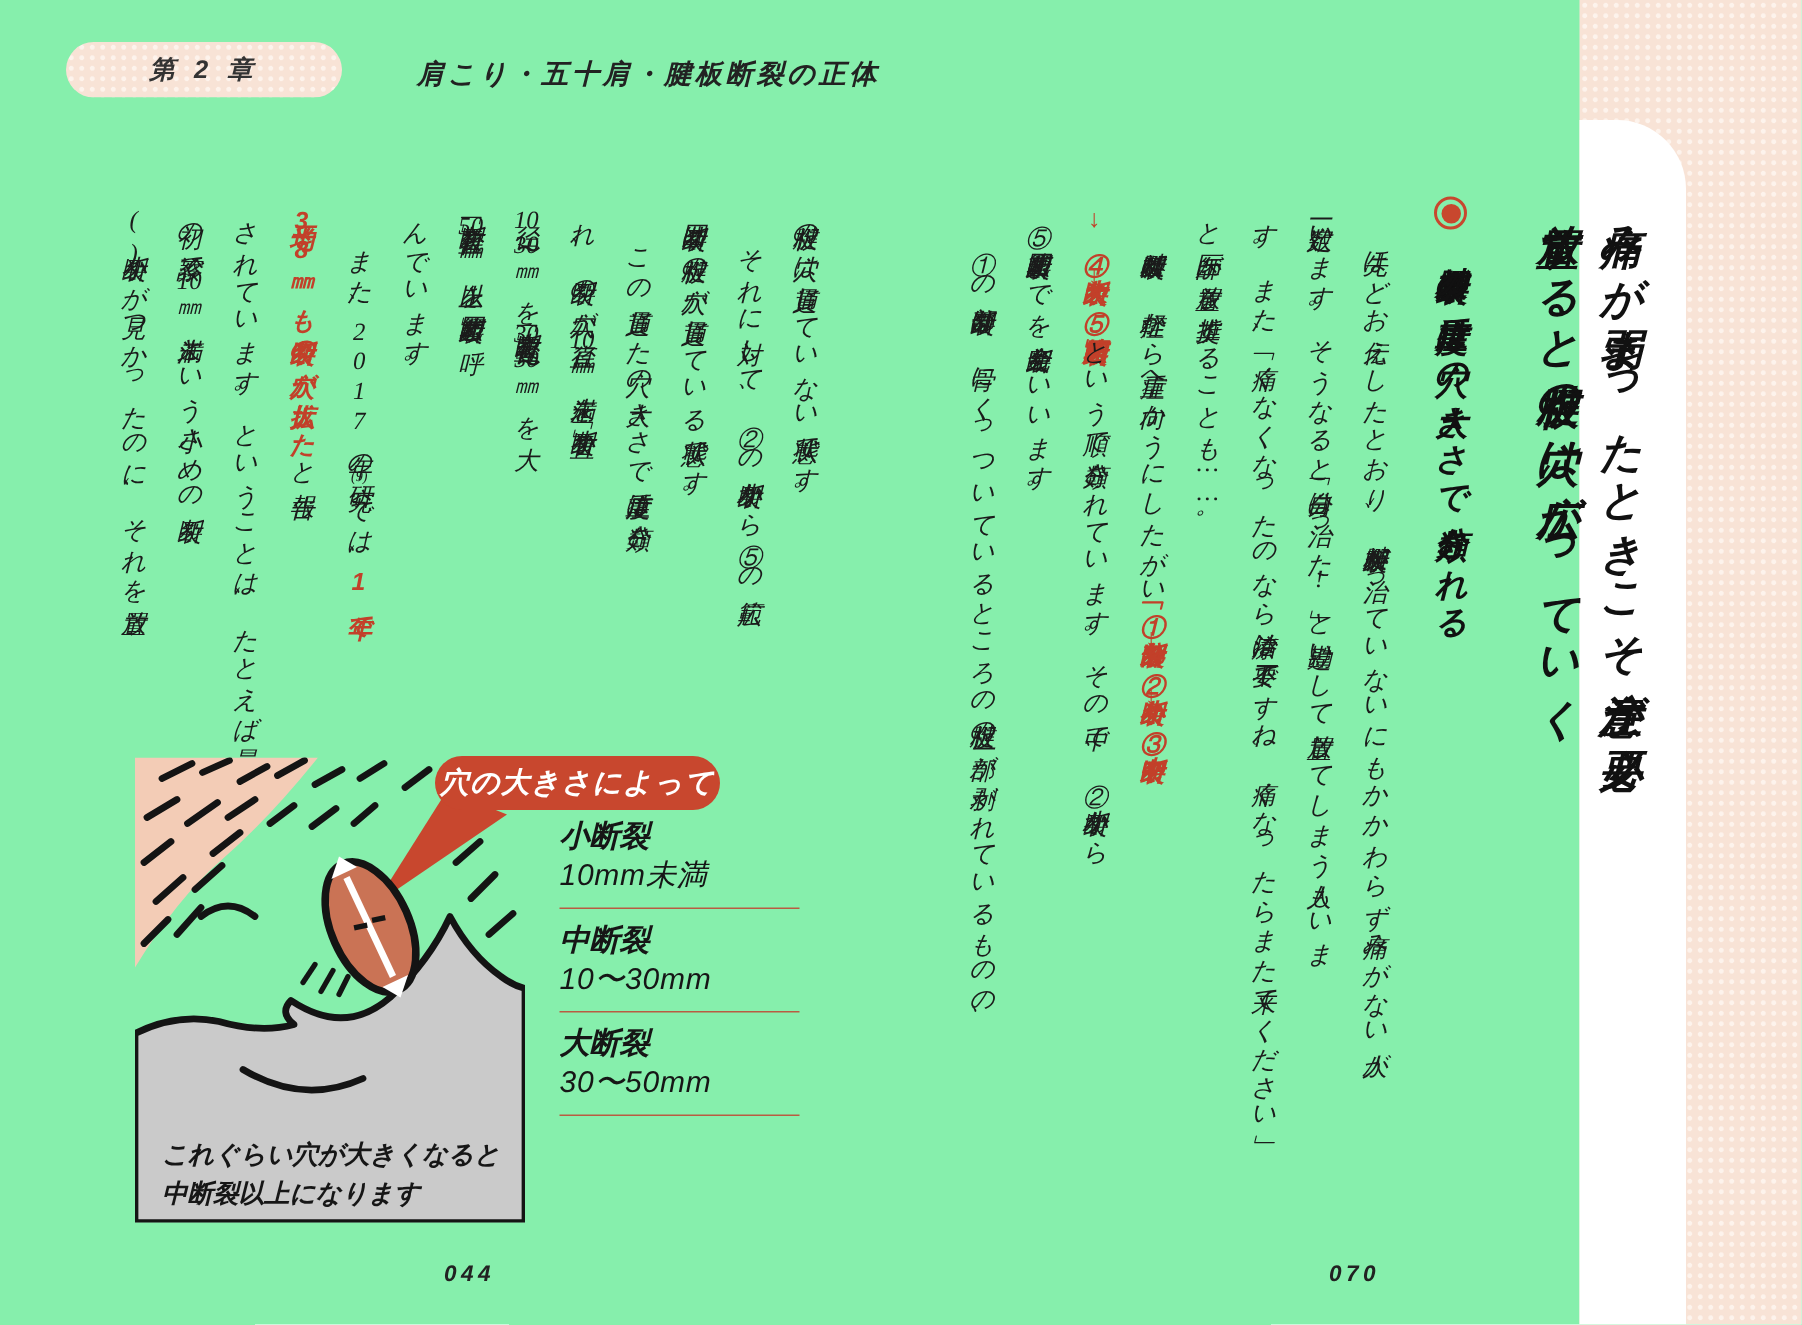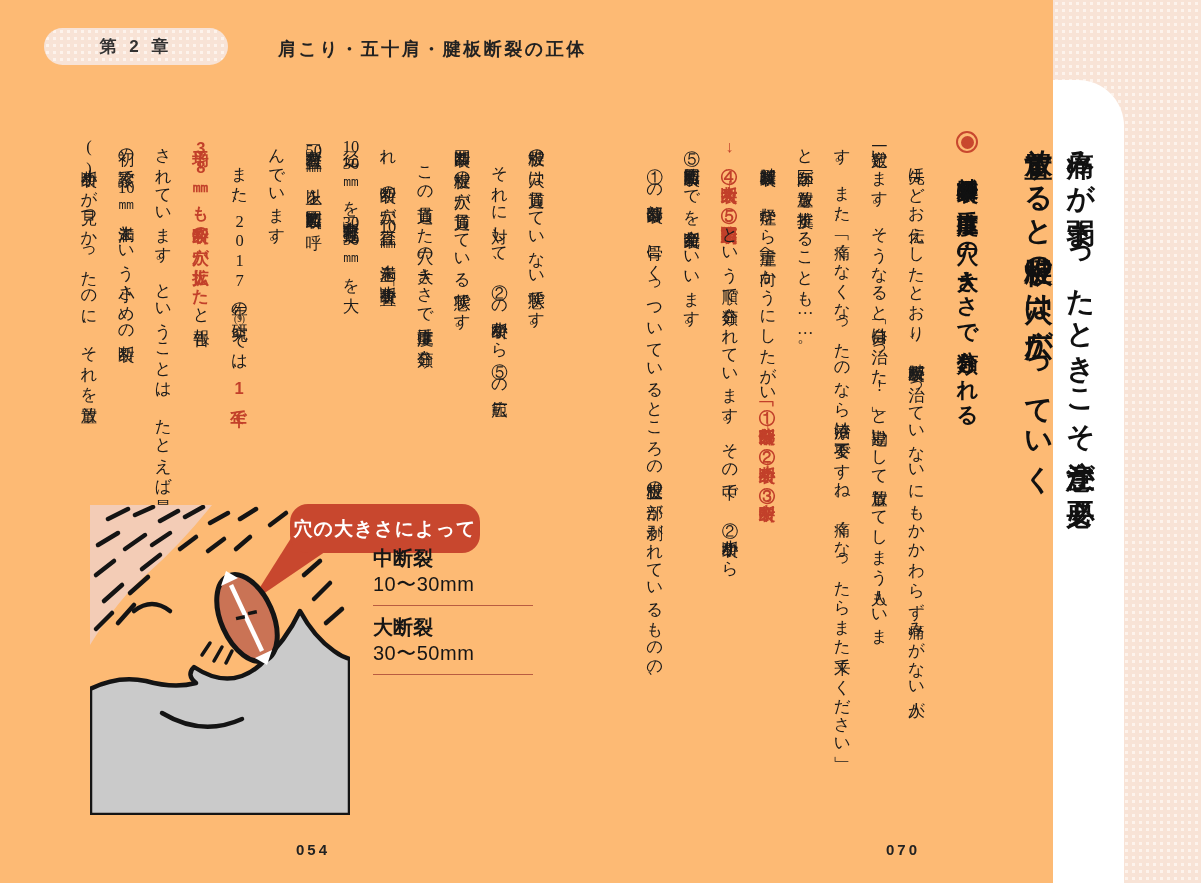--- a/index.html
+++ b/index.html
@@ -1,17 +1,17 @@
 <!DOCTYPE html>
 <html><head>
 <meta charset="utf-8">
 <style>
   html,body{margin:0;padding:0;background:#ffffff;}
-  #page{position:relative;width:1201px;height:883px;background:#fdba74;overflow:hidden;
-        font-family:"Liberation Sans",sans-serif;color:#1b1b1b;}
+  #page{position:relative;width:1201px;height:883px;background:#86efac;overflow:hidden;
+        font-family:"Liberation Sans",sans-serif;color:#1b1b1b;font-style:italic;}
 
   
   .pattern{background-color:#f8e3d6;
     background-image:radial-gradient(#fdf3ec 1.5px, rgba(0,0,0,0) 1.6px);
     background-size:7px 7px;}
 
   
   #side-band{position:absolute;left:1053px;top:0;width:148px;height:883px;}
   #side-tab{position:absolute;left:1053px;top:80px;width:71px;height:803px;
     background:#ffffff;border-top-right-radius:46px;}
@@ -42,21 +42,21 @@
     border-radius:50%;padding:2.5px;background:#c8472e;background-clip:content-box;
     margin-bottom:7px;}
 
   
   .bodytext{position:absolute;top:137px;font-size:16.5px;letter-spacing:0.8px;
     line-height:2.25;color:#1b1b1b;font-family:"Liberation Serif",serif;}
   #body-070{right:266px;}
   #body-071{right:646px;}
 
   
-  #fig-balloon{position:absolute;left:290px;top:504px;width:190px;height:49px;
+  #fig-balloon{position:absolute;left:290px;top:504px;width:190px;height:36px;
     background:#c8472e;border-radius:18px;display:flex;align-items:center;
     justify-content:center;color:#fff;font-size:19px;font-weight:700;letter-spacing:1px;}
   #size-table{position:absolute;left:373px;top:546px;width:160px;}
   .size-row{border-bottom:1.5px solid #b95c41;padding-bottom:7px;margin-bottom:9px;}
   .size-label{font-size:20px;font-weight:700;line-height:25px;color:#161616;}
   .size-value{font-size:20px;font-weight:500;line-height:27px;color:#161616;letter-spacing:0.5px;}
   #fig-caption{position:absolute;left:108px;top:757px;font-size:17px;font-weight:700;
     line-height:1.55;color:#161616;}
   #fig-art{position:absolute;left:90px;top:505px;}
 
@@ -167,26 +167,34 @@
       <rect x="158" y="106" width="9" height="3.5" transform="rotate(-12 162 108)"></rect>
     </g>
   </svg>
 
   <div id="fig-balloon">
     <span>穴の大きさによって</span>
   </div>
 
   <div id="size-table">
     <div class="size-row">
+      <div class="size-label">小断裂</div>
+      <div class="size-value">10mm未満</div>
+    </div>
+    <div class="size-row">
       <div class="size-label">中断裂</div>
       <div class="size-value">10〜30mm</div>
     </div>
     <div class="size-row">
       <div class="size-label">大断裂</div>
       <div class="size-value">30〜50mm</div>
     </div>
   </div>
 
-
-  <div id="pagenum-071" class="pagenum">054</div>
+  <div id="fig-caption">
+    <div>これぐらい穴が大きくなると</div>
+    <div>中断裂以上になります</div>
+  </div>
+
+  <div id="pagenum-071" class="pagenum">044</div>
   <div id="pagenum-070" class="pagenum">070</div>
 
 </div>
 
 </body></html>

